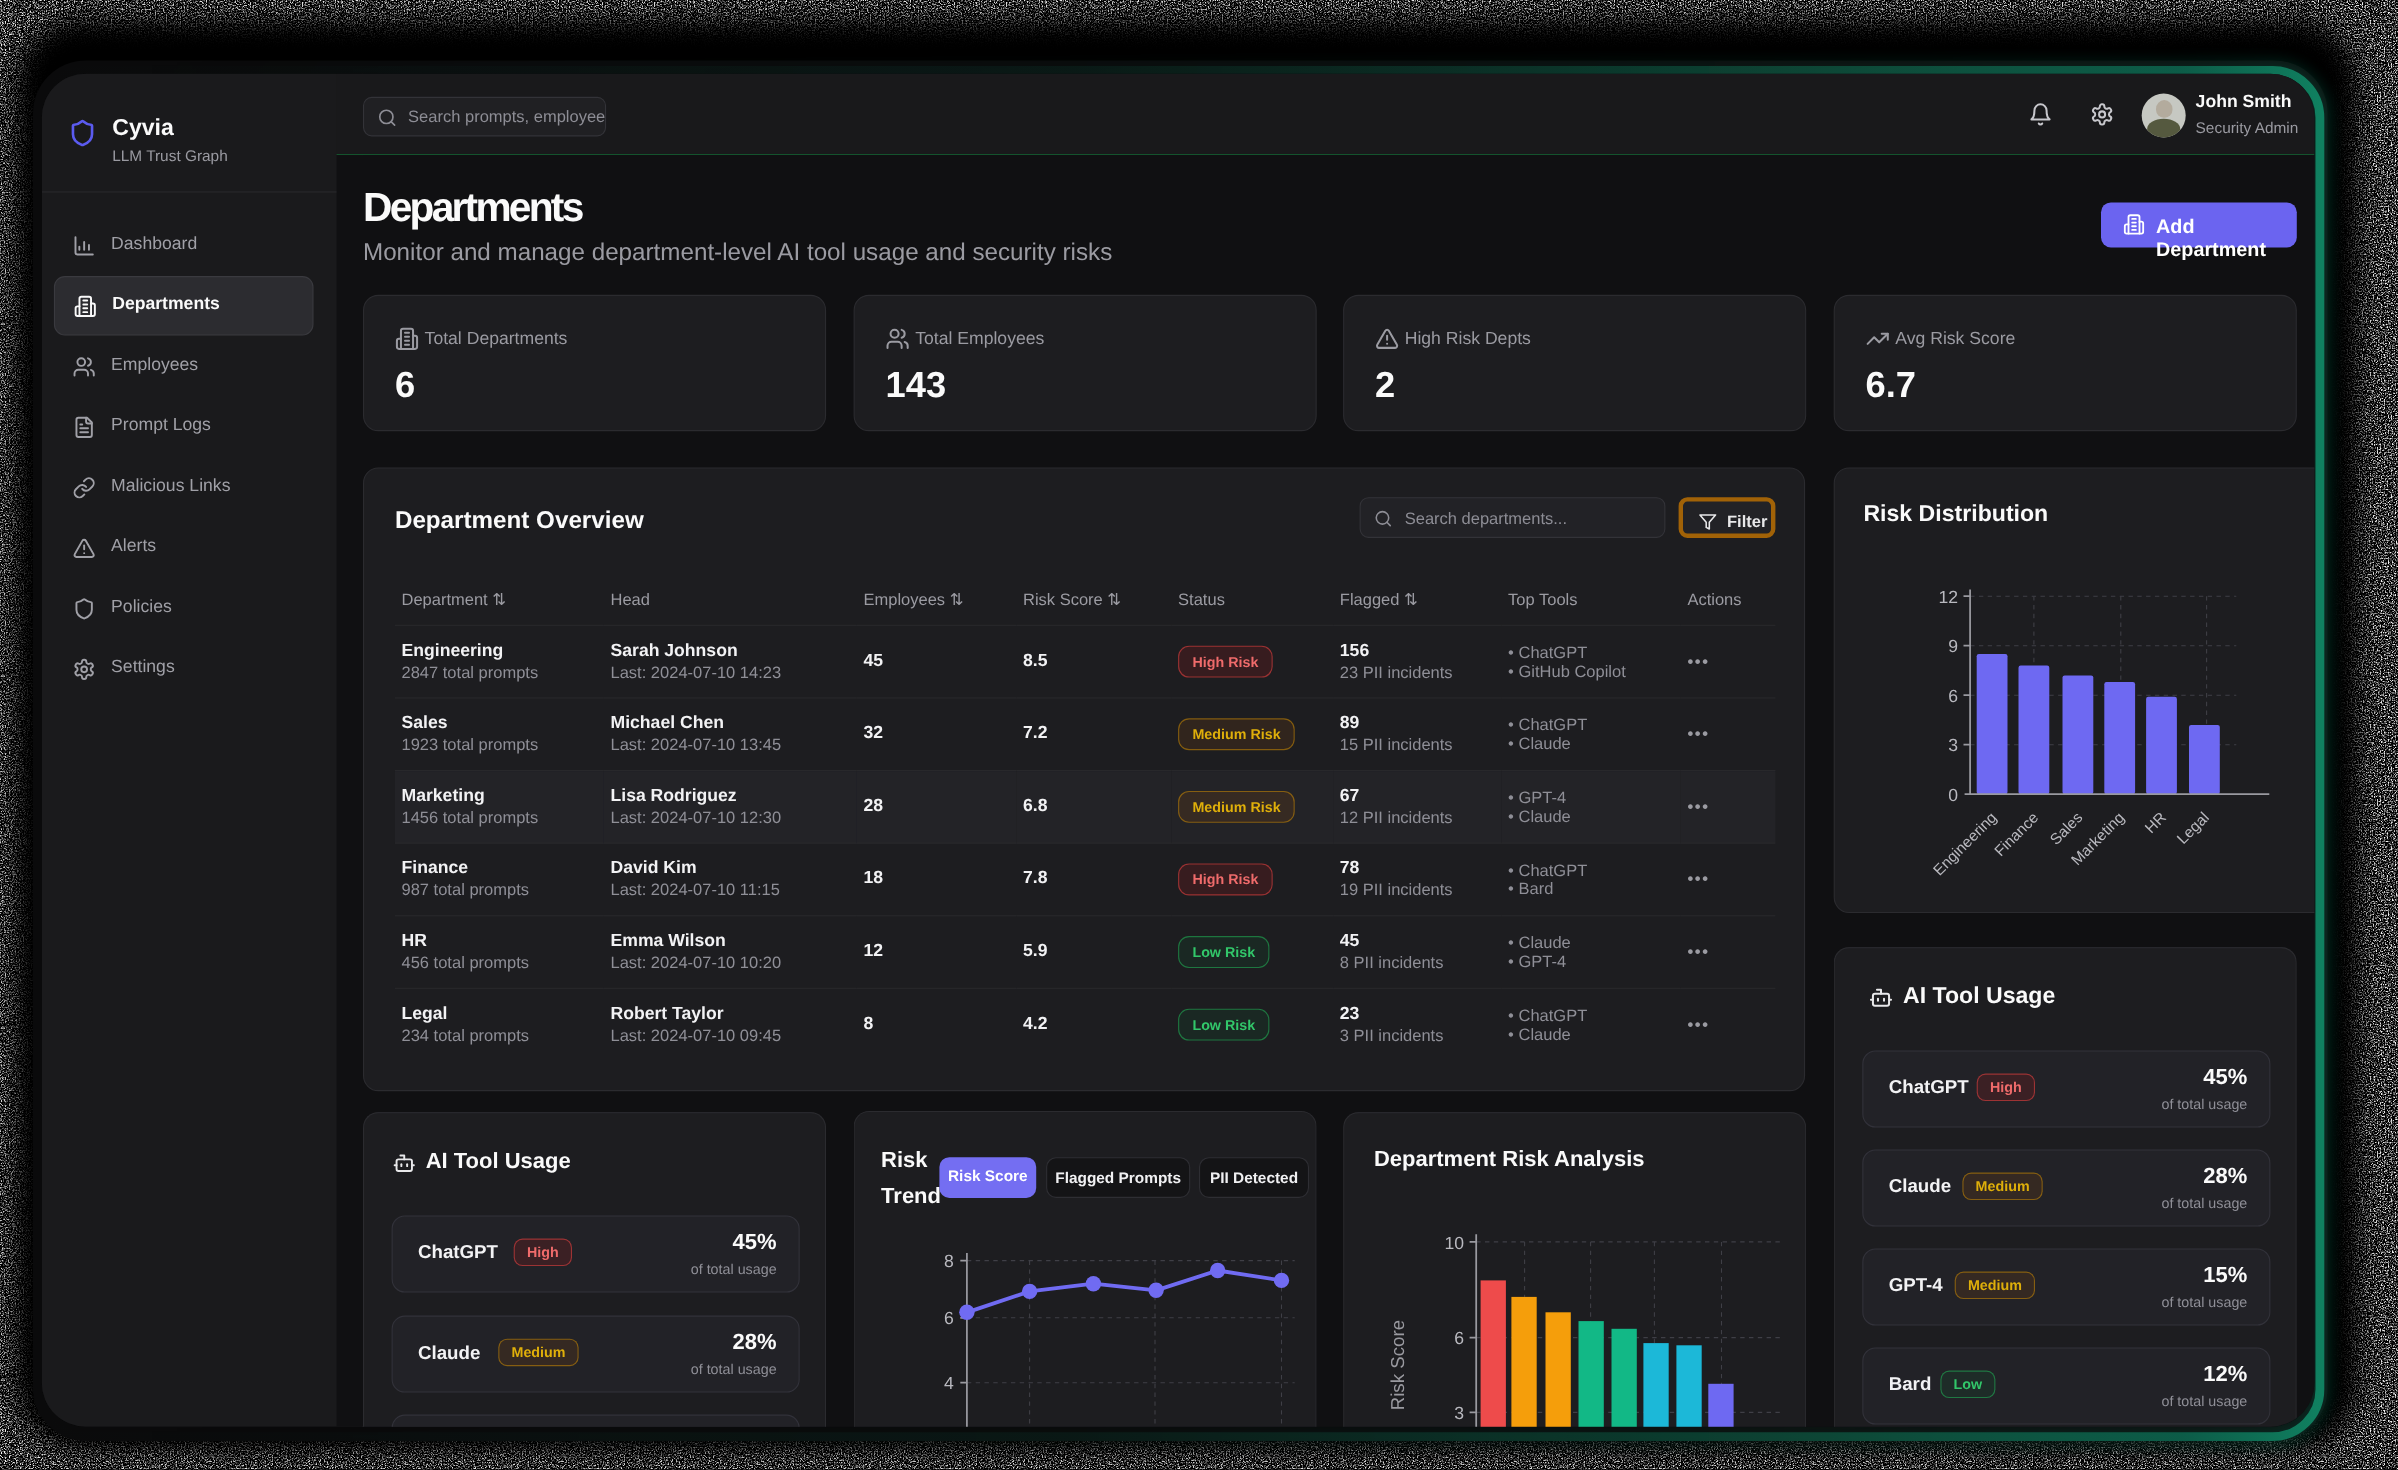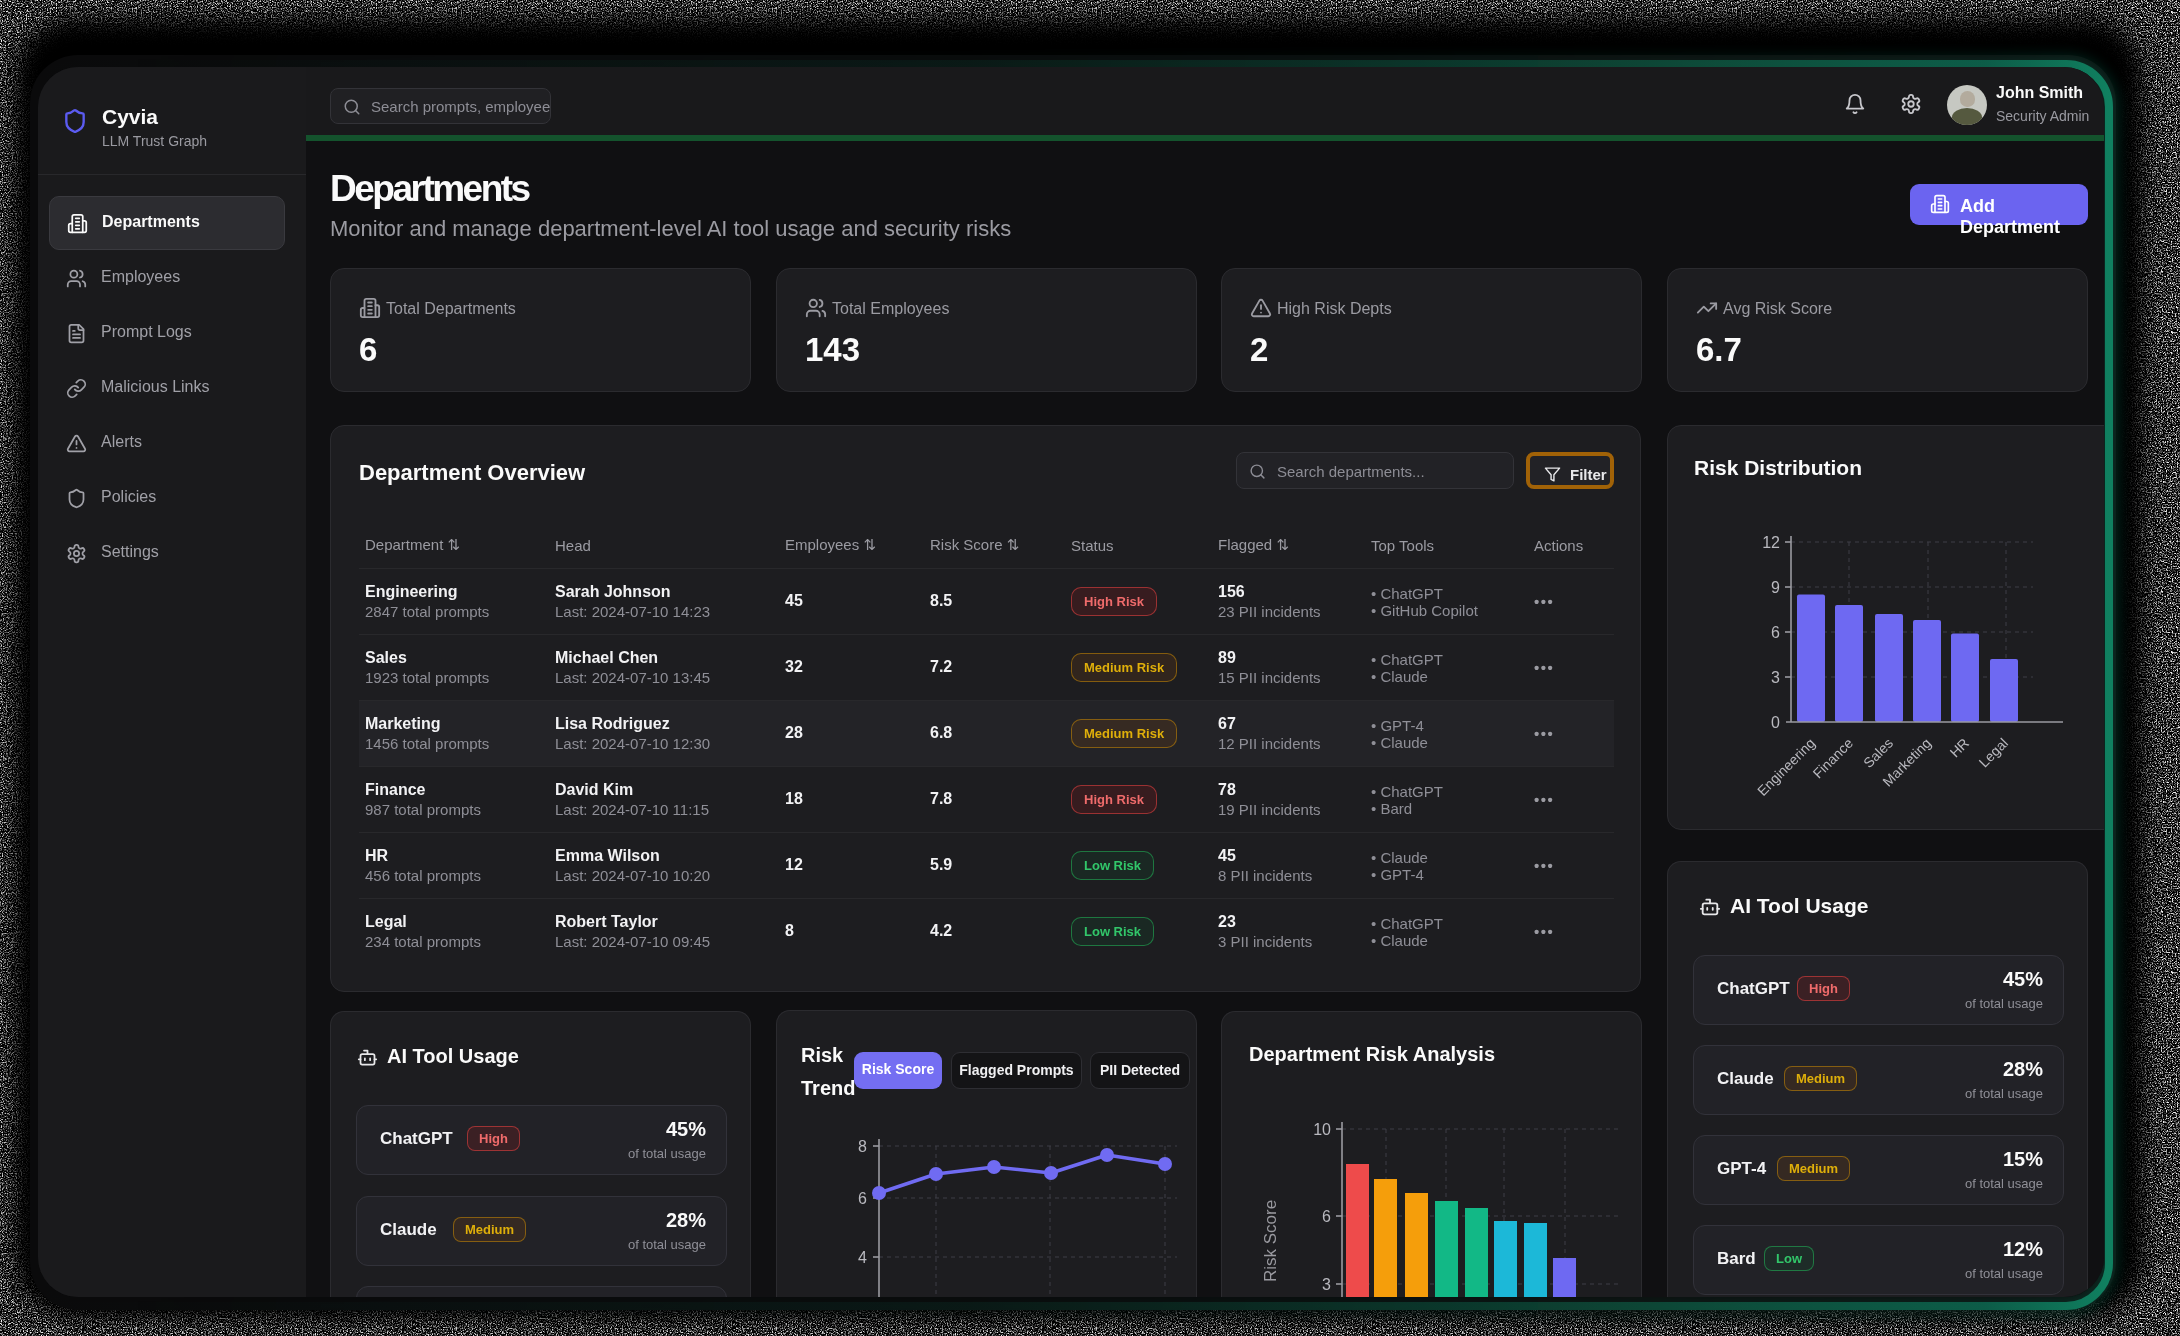--- a/index.html
+++ b/index.html
@@ -24,21 +24,21 @@
   .nav .item { position:relative; height:54px; margin-bottom:1px; border-radius:10px;
     color:#a0a0a7; font-size:16px; }
   .nav .item.active { background:#2c2c30; border:1px solid #3a3a3f; color:#fafafa; }
   .nav .item svg { position:absolute; left:17px; top:17px; }
   .nav .item.active svg { top:16px; }
   .nav .item span { position:absolute; left:52px; top:17px; }
   .nav .item.active span { top:16px; font-weight:bold; }
 
   
   .topbar { position:absolute; left:268px; top:0; right:0; height:74px;
-    background:#19191b; border-bottom:6px solid #14532d; }
+    background:#19191b; border-bottom:1px solid #14532d; }
   .search { position:absolute; left:24px; top:21px; width:221px; height:36px;
     background:#202023; border:1px solid #333338; border-radius:8px; overflow:hidden; }
   .search svg { position:absolute; left:12px; top:9px; }
   .search span { position:absolute; left:40px; top:9px; font-size:15px; color:#8d8d95; white-space:nowrap; }
   .tb-bell { position:absolute; left:1538px; top:26px; color:#c7c7cc; }
   .tb-gear { position:absolute; left:1594px; top:26px; color:#c7c7cc; }
   .avatar { position:absolute; left:1641px; top:18px; width:40px; height:40px; border-radius:50%;
     background:#c6c8c2; overflow:hidden; }
   .avatar .head { position:absolute; left:13px; top:6px; width:15px; height:16px; border-radius:50% 50% 46% 46%; background:#b3ab9d; }
   .avatar .body { position:absolute; left:5px; top:23px; width:30px; height:18px; border-radius:50% 50% 0 0; background:#55593f; }
@@ -155,20 +155,29 @@
   <div class="sidebar">
     <div class="logo">
       <svg width="26" height="30" viewBox="0 0 24 24" fill="none" stroke="#5b5bf0" stroke-width="2.2" stroke-linecap="round" stroke-linejoin="round">
           <path d="M20 13c0 5-3.5 7.5-7.66 8.95a1 1 0 0 1-.67-.01C7.5 20.5 4 18 4 13V6a1 1 0 0 1 1-1c2 0 4.5-1.2 6.24-2.72a1.17 1.17 0 0 1 1.52 0C14.51 3.81 17 5 19 5a1 1 0 0 1 1 1z"></path>
         </svg>
       <div class="t1">Cyvia</div>
       <div class="t2">LLM Trust Graph</div>
     </div>
     <div class="div"></div>
     <div class="nav">
+      <div class="item">
+          <svg width="21" height="21" viewBox="0 0 24 24" fill="none" stroke="currentColor" stroke-width="2" stroke-linecap="round" stroke-linejoin="round">
+            <path d="M3 3v16a2 2 0 0 0 2 2h16"></path>
+            <path d="M7 16v-3"></path>
+            <path d="M12 16V8"></path>
+            <path d="M17 16v-5"></path>
+          </svg>
+          <span>Dashboard</span>
+        </div>
       <div class="item active">
           <svg width="21" height="21" viewBox="0 0 24 24" fill="none" stroke="currentColor" stroke-width="2" stroke-linecap="round" stroke-linejoin="round">
             <path d="M6 22V4a2 2 0 0 1 2-2h8a2 2 0 0 1 2 2v18Z"></path>
             <path d="M6 12H4a2 2 0 0 0-2 2v6a2 2 0 0 0 2 2h2"></path>
             <path d="M18 9h2a2 2 0 0 1 2 2v9a2 2 0 0 1-2 2h-2"></path>
             <path d="M10 6h4"></path>
             <path d="M10 10h4"></path>
             <path d="M10 14h4"></path>
             <path d="M10 18h4"></path>
           </svg>

